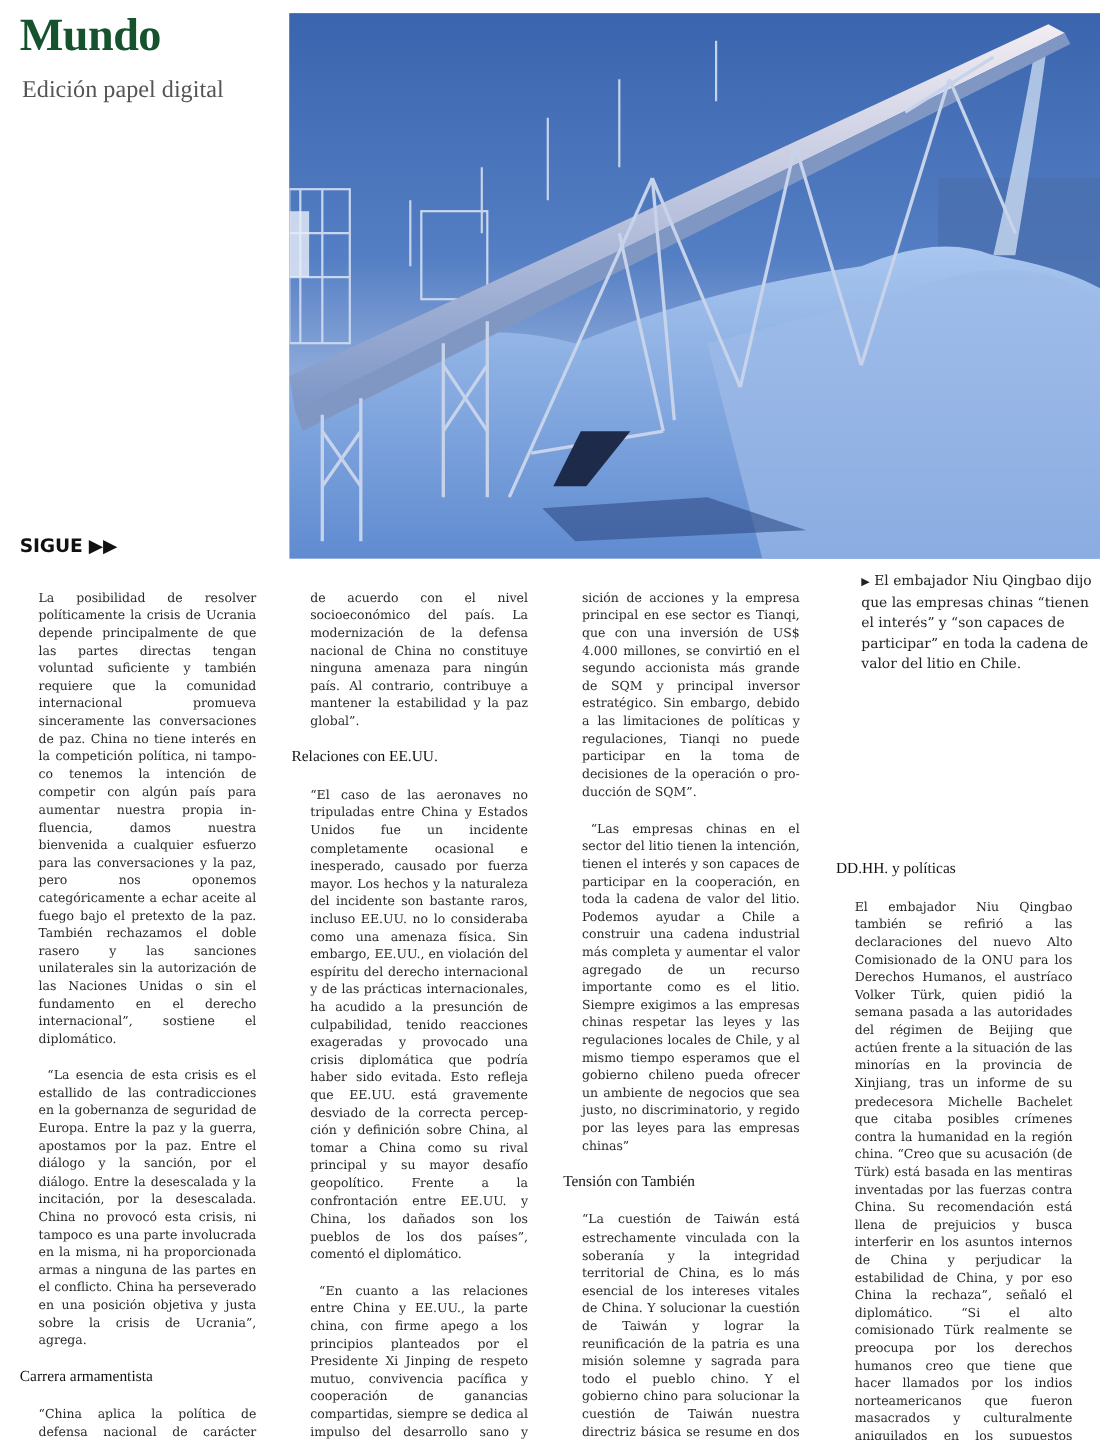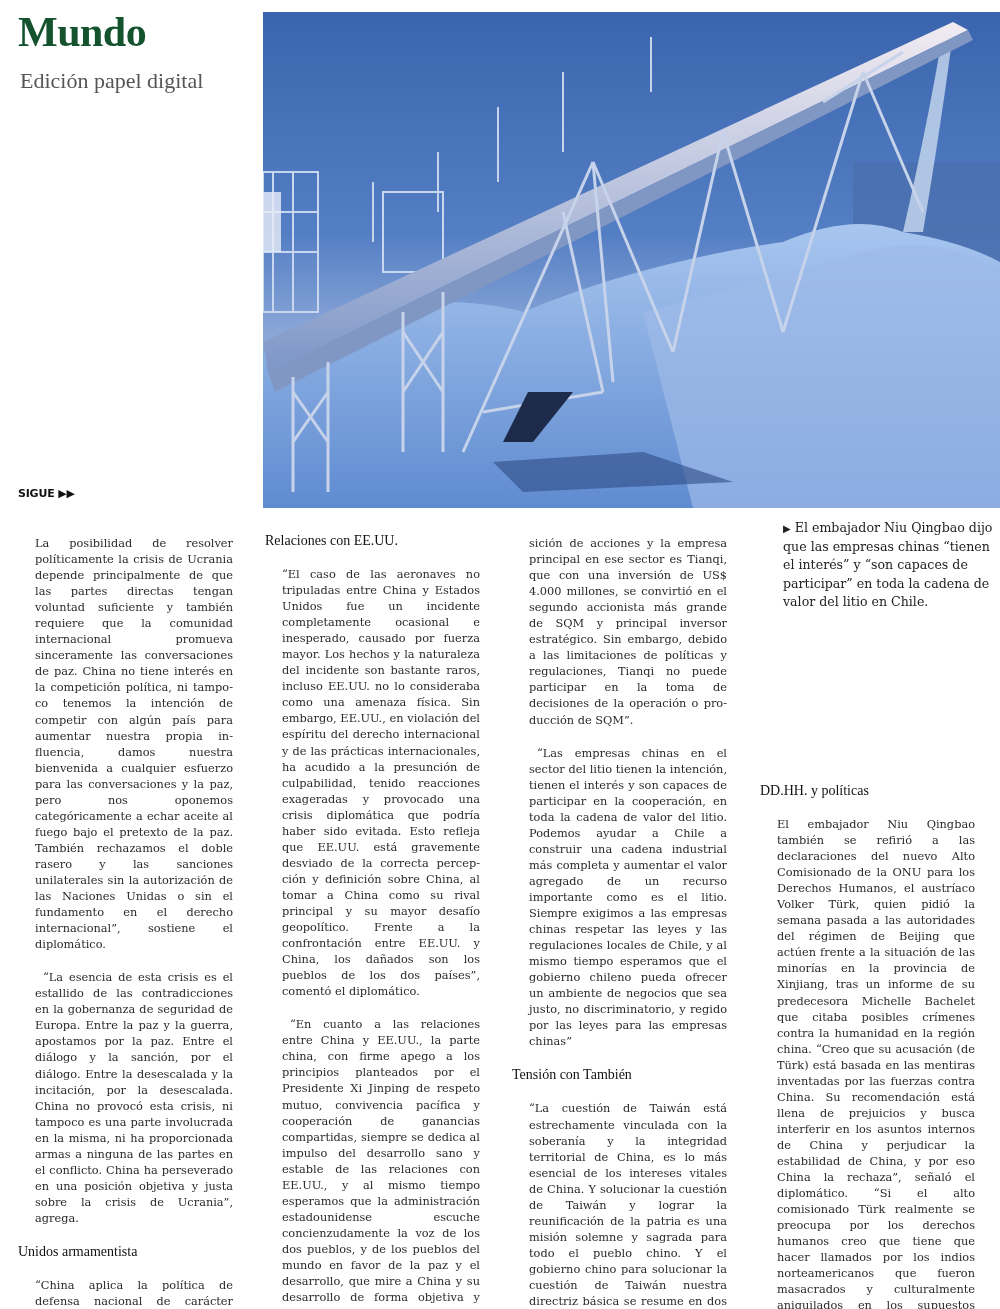--- a/index.html
+++ b/index.html
@@ -1,21 +1,21 @@
 <!DOCTYPE html>
 <html><head>
 <meta charset="utf-8">
 <style>
   html,body{margin:0;padding:0;background:#fff;}
   body{width:1000px;height:1309px;position:relative;overflow:hidden;font-family:"DejaVu Serif","Liberation Serif",serif;color:#2a2a2a;}
   .section-title{position:absolute;left:18px;top:10px;font-family:"Liberation Serif","DejaVu Serif",serif;font-weight:bold;font-size:42px;line-height:44px;color:#14532d;letter-spacing:-0.5px;margin:0;}
   .section-sub{position:absolute;left:20px;top:68px;font-family:"Liberation Serif","DejaVu Serif",serif;font-size:22px;line-height:26px;color:#555;}
   .photo{position:absolute;left:263px;top:12px;width:737px;height:496px;overflow:hidden;background:linear-gradient(180deg,#3f6bb4 0%,#4f7cc2 40%,#6f93d0 55%,#8fb0e0 70%,#a8c4ec 100%);}
   .photo svg{display:block;width:100%;height:100%;}
-  .sigue{position:absolute;left:18px;top:487px;font-family:"DejaVu Sans","Liberation Sans",sans-serif;font-weight:bold;font-size:11px;letter-spacing:-0.2px;color:#111;}
+  .sigue{position:absolute;left:18px;top:487px;font-family:"DejaVu Sans","Liberation Sans",sans-serif;font-weight:bold;font-size:17px;letter-spacing:-0.2px;color:#111;}
   .col{position:absolute;top:518px;width:232px;font-size:11.35px;line-height:16.05px;text-align:justify;hyphens:manual;}
   .col p{margin:17px;text-indent:0;}
   .col p.ind{text-indent:8px;}
   .col h3{margin:14px 0 0 0;font-family:"Liberation Serif","DejaVu Serif",serif;font-weight:normal;font-size:14px;line-height:17px;color:#111;}
   .c1{left:18px;}
   .c2{left:265px;}
   .c3{left:512px;}
   .c4{left:760px;top:768px;width:232px;}
   .caption{position:absolute;left:783px;top:519px;width:210px;font-size:12.6px;line-height:18.2px;color:#222;}
   .caption .tri{font-family:"DejaVu Sans",sans-serif;font-size:10px;}
@@ -101,26 +101,27 @@
 </div>
 
 <div class="sigue">
   <span>SIGUE</span>
   <span>▶▶</span>
 </div>
 
 <div class="col c1">
   <p>La posibilidad de resolver políticamente la crisis de Ucrania depende principalmente de que las partes directas tengan voluntad su­ficiente y también requiere que la comuni­dad internacional promueva sinceramente las conversaciones de paz. China no tiene in­terés en la competición política, ni tampo­co tenemos la intención de competir con al­gún país para aumentar nuestra propia in­fluencia, damos nuestra bienvenida a cualquier esfuerzo para las conversaciones y la paz, pero nos oponemos categóricamen­te a echar aceite al fuego bajo el pretexto de la paz. También rechazamos el doble rase­ro y las sanciones unilaterales sin la auto­rización de las Naciones Unidas o sin el fundamento en el derecho internacional”, sostiene el diplomático.</p>
   <p class="ind">“La esencia de esta crisis es el estallido de las contradicciones en la gobernanza de se­guridad de Europa. Entre la paz y la guerra, apostamos por la paz. Entre el diálogo y la sanción, por el diálogo. Entre la desescala­da y la incitación, por la desescalada. Chi­na no provocó esta crisis, ni tampoco es una parte involucrada en la misma, ni ha proporcionada armas a ninguna de las par­tes en el conflicto. China ha perseverado en una posición objetiva y justa sobre la crisis de Ucrania”, agrega.</p>
-  <h3>Unidos armamentista</h3>
+  <h3>Carrera armamentista</h3>
   <p>“China aplica la política de defensa nacio­nal de carácter defensivo, no pretendemos ni la hegemonía, ni la expansión, ni las su­puestas esferas de influencia. Nunca he­mos ocupado ni un centímetro cuadrado del territorio de otro país, pero al mismo tiem­po sabemos que la seguridad y el desarro­llo son como las dos caras de la moneda, y China tiene que salvaguardar su soberanía, la seguridad y los intereses del desarrollo”, sostiene Niu Qingbao.</p>
   <p class="ind">Y agrega: “Para ello es indispensable una poderosa defensa nacional y el gobierno chino persiste en coordinar la defensa na­cional con la construcción económica. O sea, establecemos los gastos de defensa nacional</p>
 </div>
 
 <div class="col c2">
+  <p>de acuerdo con el nivel socioeconómico del país. La modernización de la defensa nacio­nal de China no constituye ninguna amena­za para ningún país. Al contrario, contribu­ye a mantener la estabilidad y la paz global”.</p>
   <h3>Relaciones con EE.UU.</h3>
   <p>“El caso de las aeronaves no tripuladas en­tre China y Estados Unidos fue un inciden­te completamente ocasional e inesperado, causado por fuerza mayor. Los hechos y la naturaleza del incidente son bastante raros, incluso EE.UU. no lo consideraba como una amenaza física. Sin embargo, EE.UU., en violación del espíritu del derecho interna­cional y de las prácticas internacionales, ha acudido a la presunción de culpabilidad, tenido reacciones exageradas y provocado una crisis diplomática que podría haber sido evitada. Esto refleja que EE.UU. está gravemente desviado de la correcta percep­ción y definición sobre China, al tomar a China como su rival principal y su mayor de­safío geopolítico. Frente a la confrontación entre EE.UU. y China, los dañados son los pueblos de los dos países”, comentó el di­plomático.</p>
   <p class="ind">“En cuanto a las relaciones entre China y EE.UU., la parte china, con firme apego a los principios planteados por el Presidente Xi Jinping de respeto mutuo, convivencia pa­cífica y cooperación de ganancias compar­tidas, siempre se dedica al impulso del de­sarrollo sano y estable de las relaciones con EE.UU., y al mismo tiempo esperamos que la administración estadounidense escuche concienzudamente la voz de los dos pueblos, y de los pueblos del mundo en favor de la paz y el desarrollo, que mire a China y su desa­rrollo de forma objetiva y racional, abando­ne la mentalidad de la Guerra Fría y el jue­go de suma cero”, añadió.</p>
 
 </div>
 
 <div class="col c3">
   <p>sición de acciones y la empresa principal en ese sector es Tianqi, que con una inversión de US$ 4.000 millones, se convirtió en el se­gundo accionista más grande de SQM y principal inversor estratégico. Sin embargo, debido a las limitaciones de políticas y re­gulaciones, Tianqi no puede participar en la toma de decisiones de la operación o pro­ducción de SQM”.</p>
   <p class="ind">“Las empresas chinas en el sector del litio tienen la intención, tienen el interés y son capaces de participar en la cooperación, en toda la cadena de valor del litio. Podemos ayudar a Chile a construir una cadena in­dustrial más completa y aumentar el valor agregado de un recurso importante como es el litio. Siempre exigimos a las empresas chi­nas respetar las leyes y las regulaciones lo­cales de Chile, y al mismo tiempo espera­mos que el gobierno chileno pueda ofrecer un ambiente de negocios que sea justo, no discriminatorio, y regido por las leyes para las empresas chinas”</p>
   <h3>Tensión con También</h3>

